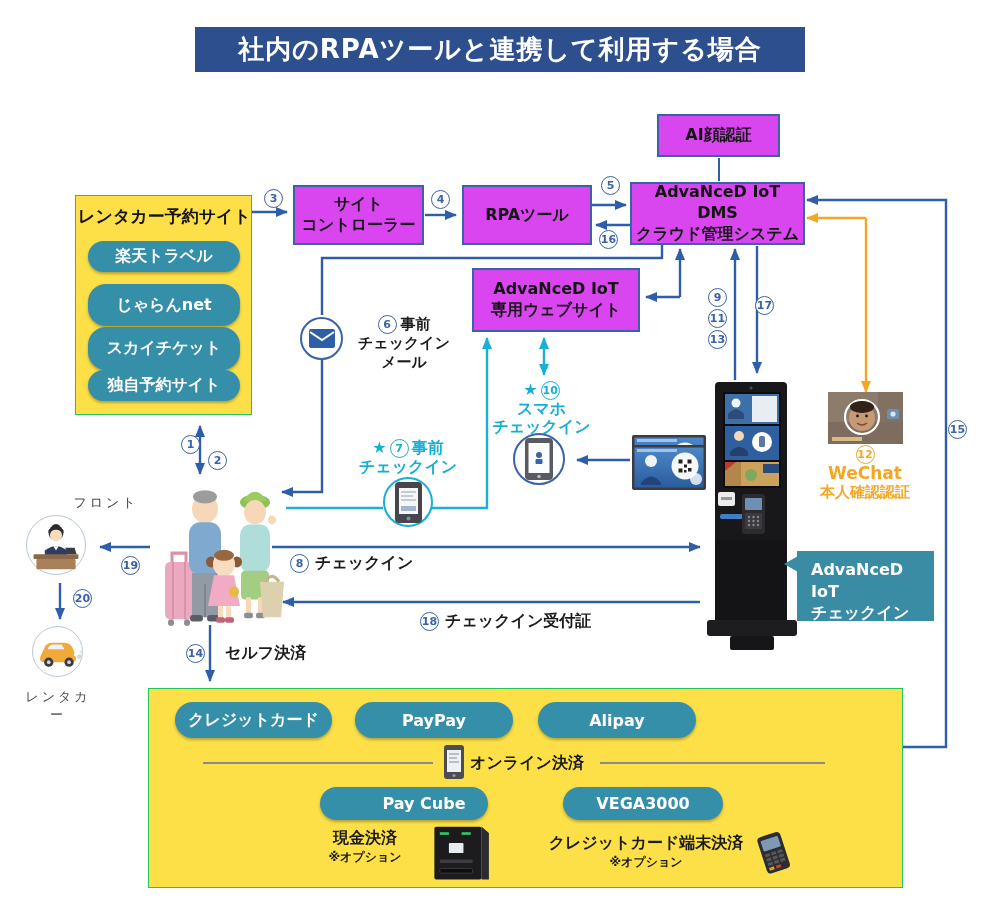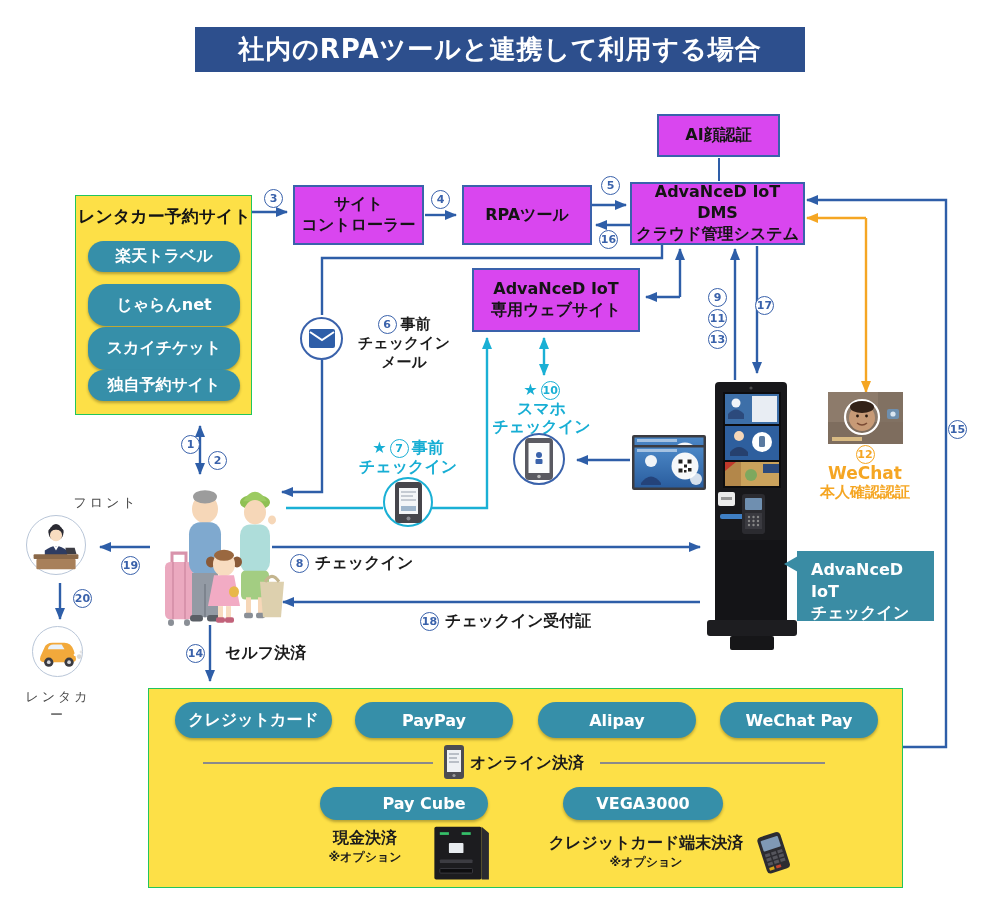--- a/index.html
+++ b/index.html
@@ -384,21 +384,20 @@
 
   <div class="abs lay2 lbl" style="left:186px;top:643px;gap:20px;">
     <span class="num">14</span>
     <span>セルフ決済</span>
   </div>
 
   <div class="abs lay2 gbox" style="left:148px;top:688px;width:755px;height:200px;"></div>
   <div class="abs lay2 pill" style="left:175px;top:702px;width:157px;height:36px;">クレジットカード</div>
   <div class="abs lay2 pill" style="left:355px;top:702px;width:158px;height:36px;">PayPay</div>
   <div class="abs lay2 pill" style="left:538px;top:702px;width:158px;height:36px;">Alipay</div>
-  <div class="abs lay2 pill" style="left:720px;top:702px;width:158px;height:36px;">WeChat Pay</div>
 
   <div class="abs lay2 dline" style="left:203px;top:762px;width:230px;"></div>
   <div class="abs lay2" style="left:444px;top:745px;">
     <svg width="20" height="34" viewBox="0 0 20 34">
         <rect width="20" height="34" rx="3" fill="#4c4c52"></rect>
         <rect x="3" y="5" width="14" height="22" fill="#eef1f4"></rect>
         <rect x="5" y="8" width="10" height="2" fill="#b9bfc7"></rect>
         <rect x="5" y="12" width="8" height="2" fill="#b9bfc7"></rect>
         <rect x="5" y="16" width="10" height="2" fill="#b9bfc7"></rect>
         <circle cx="10" cy="30.5" r="1.6" fill="#999"></circle>

